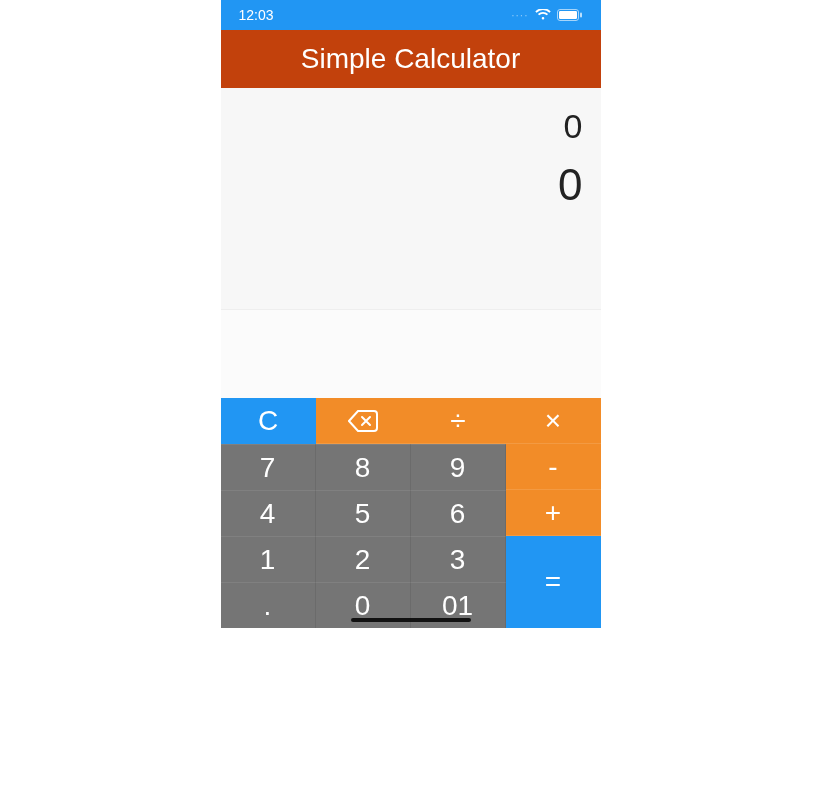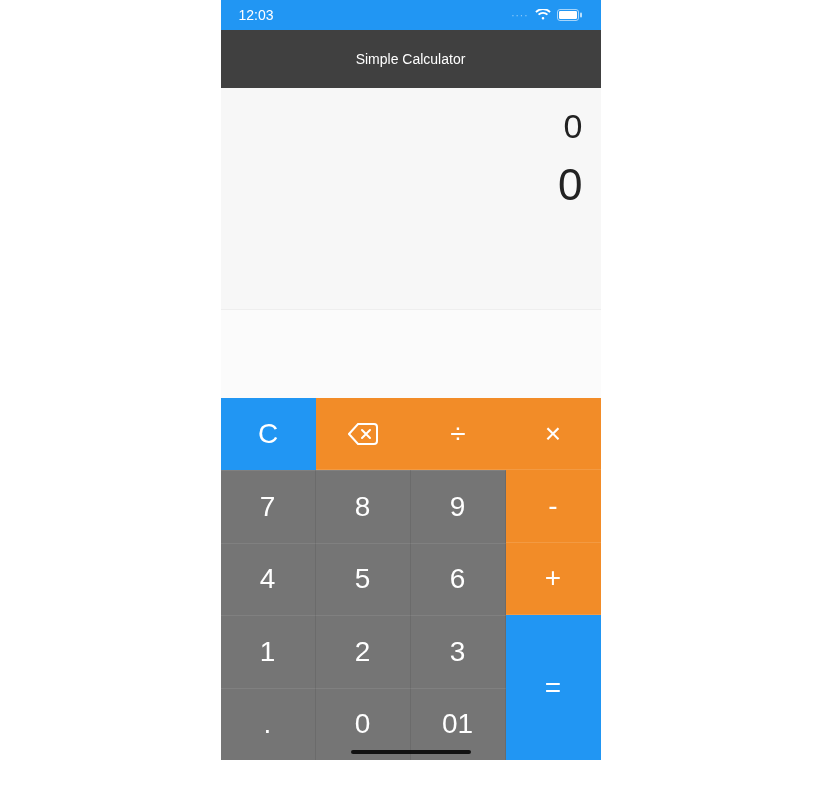--- a/index.html
+++ b/index.html
@@ -10,21 +10,21 @@
     body {
       font-family: -apple-system, BlinkMacSystemFont, 'Segoe UI', sans-serif;
       background: #fff;
       width: 821px;
       height: 804px;
       display: flex;
       justify-content: center;
     }
     .phone {
       width: 380px;
-      height: 760px;
+      height: 628px;
       background: #f5f5f5;
       display: flex;
       flex-direction: column;
       overflow: hidden;
     }
     .status-bar {
       background: #2196F3;
       color: #fff;
       height: 30px;
       display: flex;
@@ -44,27 +44,27 @@
       font-size: 10px;
       letter-spacing: 1px;
     }
     .wifi-icon svg {
       display: block;
     }
     .battery-icon svg {
       display: block;
     }
     .header {
-      background: #404040;
+      background: #c2410c;
       color: #fff;
       height: 58px;
       display: flex;
       align-items: center;
       justify-content: center;
-      font-size: 14px;
+      font-size: 28px;
       font-weight: 400;
     }
     .display {
       background: #f7f7f7;
       flex: 0 0 auto;
       padding: 18px 18px 10px 18px;
       text-align: right;
       height: 222px;
       border-bottom: 1px solid #eee;
     }

